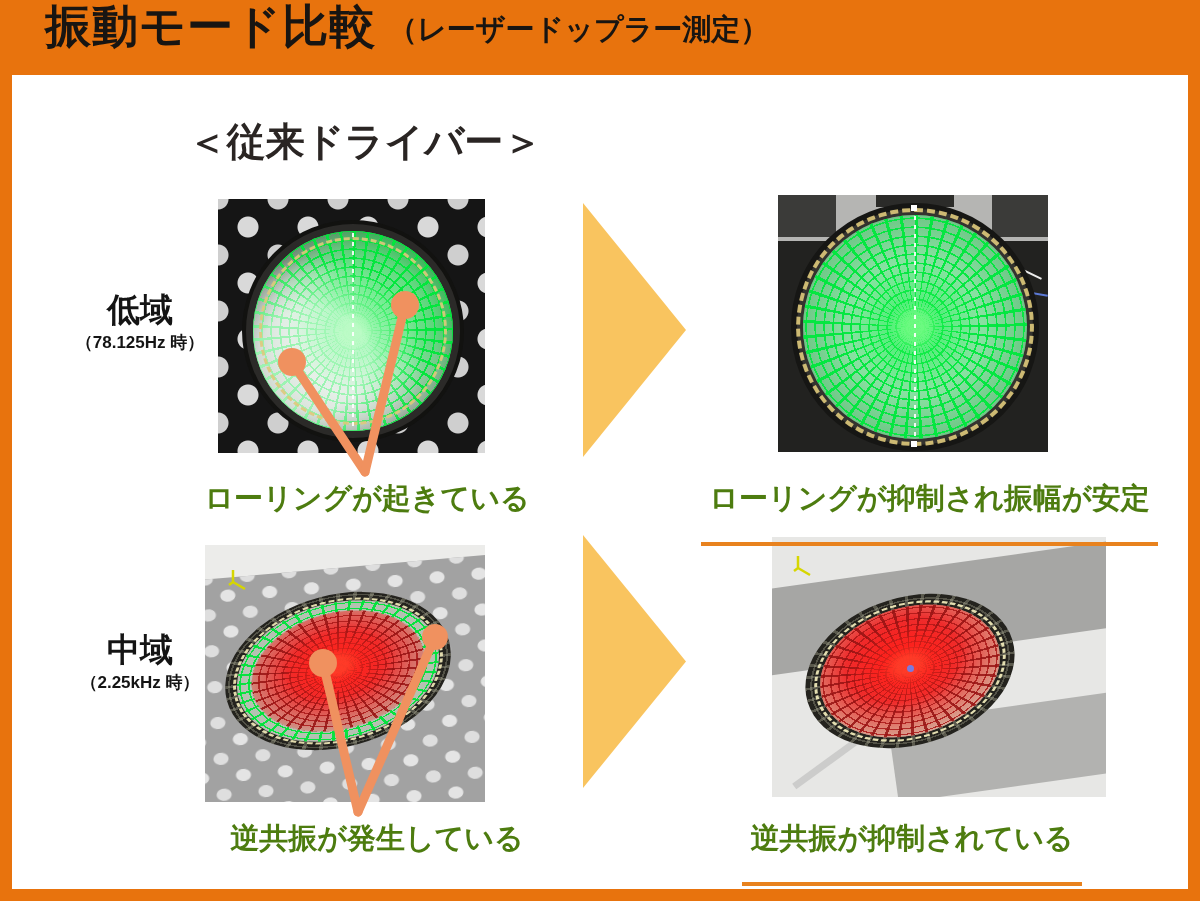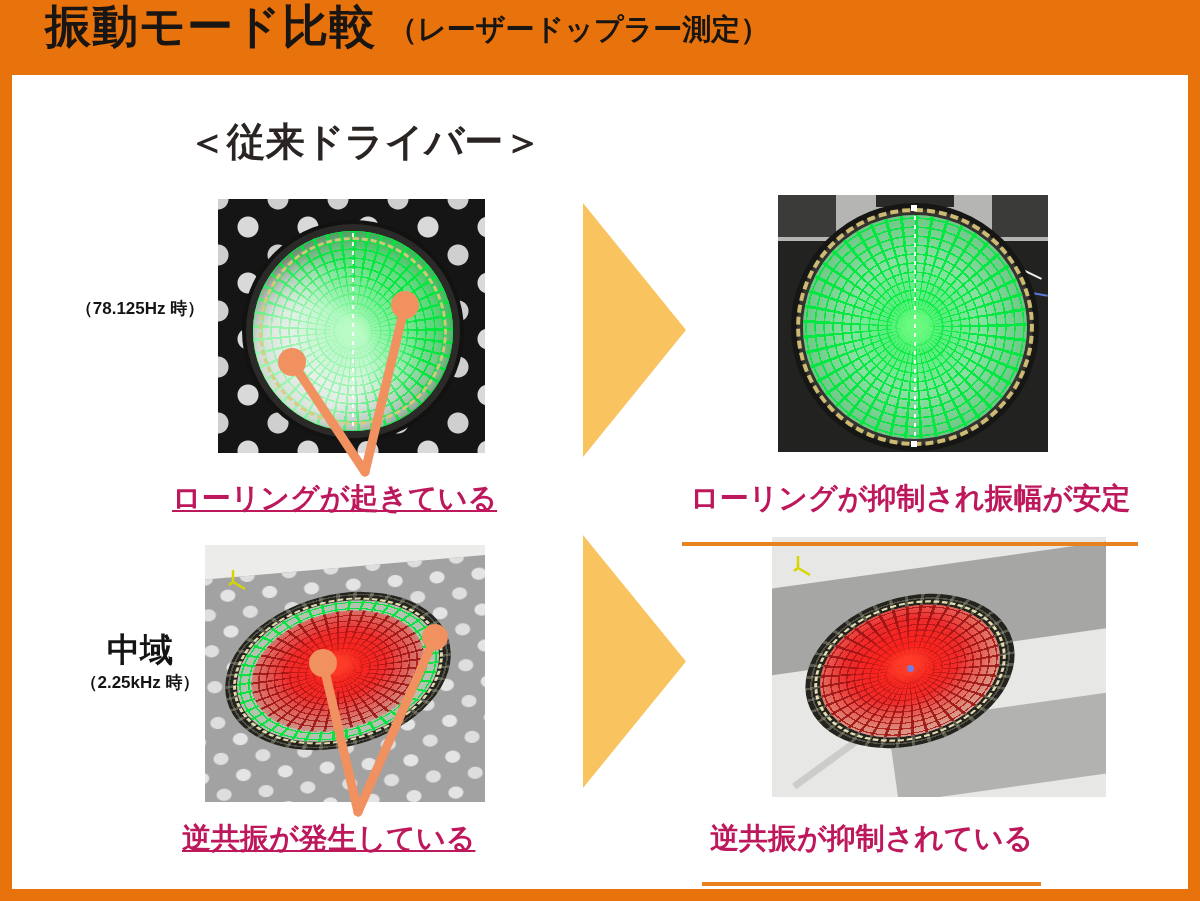--- a/index.html
+++ b/index.html
@@ -10,21 +10,21 @@
   .title{font-size:46px;font-weight:800;color:#181512;margin-left:45px;letter-spacing:1px;white-space:nowrap;}
   .subtitle{font-size:29px;font-weight:700;color:#181512;margin-left:12px;padding-top:6px;white-space:nowrap;}
   
   .content{position:absolute;left:12px;top:75px;width:1176px;height:814px;background:#ffffff;}
   .colhead{position:absolute;top:40px;width:500px;text-align:center;font-size:39px;font-weight:800;color:#2a2523;white-space:nowrap;}
   .colhead.left{left:103px;}
   .colhead.right{left:643px;}
   .bandlabel{position:absolute;width:170px;text-align:center;color:#141414;}
   .bandlabel .band{font-size:33px;font-weight:800;line-height:34px;}
   .bandlabel .freq{font-size:17px;font-weight:700;margin-top:4px;white-space:nowrap;}
-  .caption{position:absolute;text-align:left;font-size:29px;font-weight:700;color:#be185d;white-space:nowrap;text-decoration:underline;}
+  .caption{position:absolute;text-align:center;font-size:29px;font-weight:700;color:#4d7c0f;white-space:nowrap;}
   .caption .ul{display:inline-block;border-bottom:4px solid #E8821E;padding:0 8px 23px 8px;}
   
   .flow-arrow{position:absolute;background:#F9C45F;clip-path:polygon(0% 0%,100% 50%,0% 100%);}
   
   .photo{position:absolute;overflow:hidden;}
   .abs{position:absolute;}
   .circle{position:absolute;border-radius:50%;}
   .layer{position:absolute;inset:0;border-radius:50%;}
   
   .base-green{background:radial-gradient(circle at 50% 50%, #e2f4e7 0%, #c0d8c6 45%, #93a896 80%, #6d7e6e 100%);}
@@ -65,20 +65,21 @@
   <div class="header">
     <div class="title">振動モード比較</div>
     <div class="subtitle">（レーザードップラー測定）</div>
   </div>
 
   <div class="content">
 
     <div class="colhead left">＜従来ドライバー＞</div>
 
     <div class="bandlabel" style="left:43px;top:218px;">
+      <div class="band">低域</div>
       <div class="freq">（78.125Hz 時）</div>
     </div>
     <div class="bandlabel" style="left:43px;top:558px;">
       <div class="band">中域</div>
       <div class="freq">（2.25kHz 時）</div>
     </div>
 
     <div class="photo holes-dark" style="left:206px;top:124px;width:267px;height:254px;">
       <div class="circle" style="left:24px;top:21px;width:222px;height:222px;background:#2b2a28;border:4px solid #121210;box-sizing:border-box;"></div>
       <div class="circle base-green" style="left:35px;top:32px;width:200px;height:200px;box-shadow:inset 0 10px 22px rgba(0,0,0,.35);">

